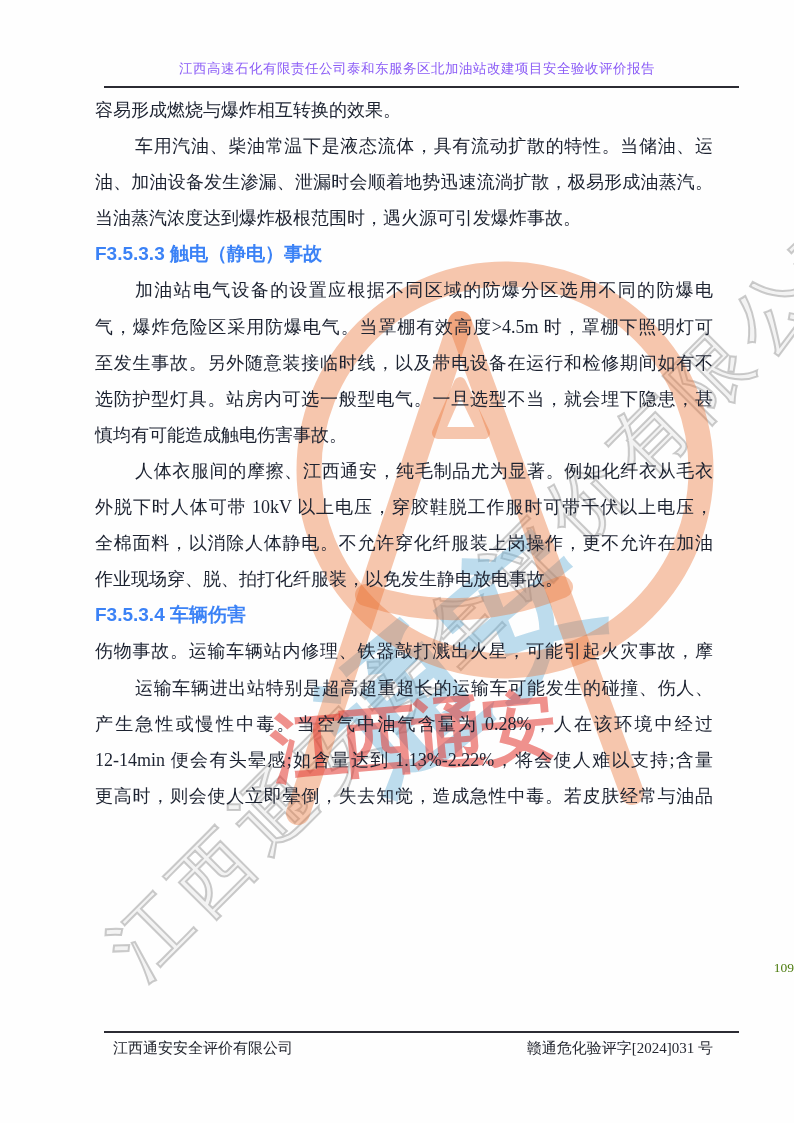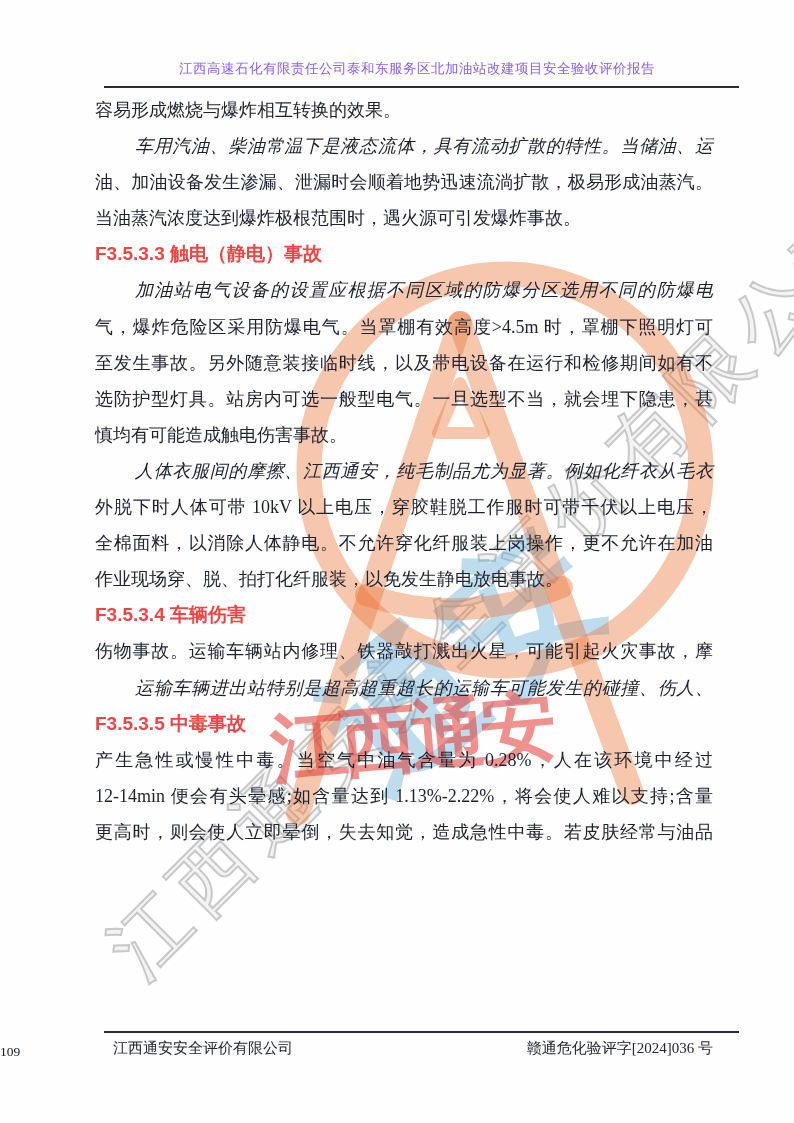--- a/index.html
+++ b/index.html
@@ -24,26 +24,26 @@
            font-family:"Liberation Sans","DejaVu Sans",sans-serif;}
   .wm-red{position:absolute;left:268px;top:712px;font-size:76px;font-weight:bold;
           white-space:nowrap;color:rgba(225,55,48,0.55);letter-spacing:-6px;
           transform:rotate(-5deg);transform-origin:0 0;line-height:1;
           font-family:"Liberation Serif","DejaVu Serif",serif;}
   
   .bodytext{position:absolute;left:95px;top:92px;width:618px;z-index:2;
             font-size:18px;line-height:36.1px;}
   .ln{height:36.1px;overflow:visible;}
   .ln.fill{text-align:justify;text-align-last:justify;}
-  .ln.ind{text-indent:40px;font-style:italic;}
+  .ln.ind{text-indent:40px;}
   .ln.hd{font-family:"Liberation Sans","DejaVu Sans",sans-serif;font-weight:bold;
-         font-size:19px;color:#ef4444;}
+         font-size:19px;color:#3b82f6;}
   
-  .pageno{position:absolute;top:1044px;left:0;width:100%;text-align:left;
-          font-size:13.5px;z-index:2;color:#0f172a;}
+  .pageno{position:absolute;top:960px;left:0;width:100%;text-align:right;
+          font-size:13.5px;z-index:2;color:#4d7c0f;}
   .ftr-rule{position:absolute;top:1031px;left:104px;width:635px;height:0;
             border-top:2px solid #2b2b33;z-index:2;}
   .ftr{position:absolute;top:1039px;left:113px;width:600px;display:flex;
        justify-content:space-between;font-size:15px;z-index:2;color:#23262f;}
 </style>
 </head>
 <body>
 
 <div class="page">
 
@@ -76,26 +76,25 @@
     <div class="ln fill">至发生事故。另外随意装接临时线，以及带电设备在运行和检修期间如有不</div>
     <div class="ln fill">选防护型灯具。站房内可选一般型电气。一旦选型不当，就会埋下隐患，甚</div>
     <div class="ln">慎均有可能造成触电伤害事故。</div>
     <div class="ln ind fill">人体衣服间的摩擦、江西通安，纯毛制品尤为显著。例如化纤衣从毛衣</div>
     <div class="ln fill">外脱下时人体可带 10kV 以上电压，穿胶鞋脱工作服时可带千伏以上电压，</div>
     <div class="ln fill">全棉面料，以消除人体静电。不允许穿化纤服装上岗操作，更不允许在加油</div>
     <div class="ln">作业现场穿、脱、拍打化纤服装，以免发生静电放电事故。</div>
     <div class="ln hd">F3.5.3.4 车辆伤害</div>
     <div class="ln fill">伤物事故。运输车辆站内修理、铁器敲打溅出火星，可能引起火灾事故，摩</div>
     <div class="ln ind fill">运输车辆进出站特别是超高超重超长的运输车可能发生的碰撞、伤人、</div>
-    <div class="ln hd">F3.5.3.5 中毒事故</div>
     <div class="ln fill">产生急性或慢性中毒。当空气中油气含量为 0.28%，人在该环境中经过</div>
     <div class="ln fill">12-14min 便会有头晕感;如含量达到 1.13%-2.22%，将会使人难以支持;含量</div>
     <div class="ln fill">更高时，则会使人立即晕倒，失去知觉，造成急性中毒。若皮肤经常与油品</div>
   </main>
 
   <div class="pageno">109</div>
   <div class="ftr-rule"></div>
   <div class="ftr">
     <span>江西通安安全评价有限公司</span>
-    <span>赣通危化验评字[2024]036 号</span>
+    <span>赣通危化验评字[2024]031 号</span>
   </div>
 
 </div>
 
 </body></html>

